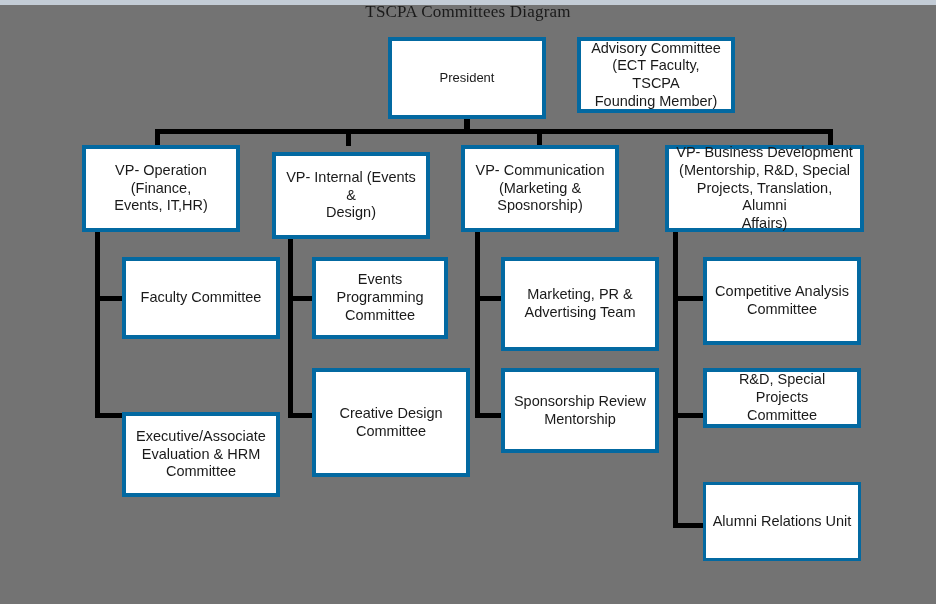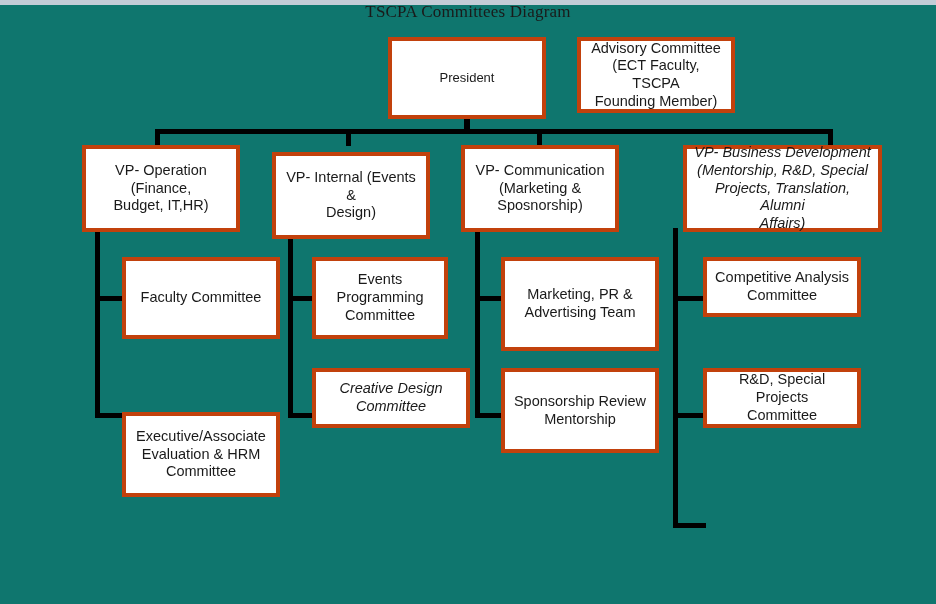--- a/index.html
+++ b/index.html
@@ -5,21 +5,21 @@
 <style>
   html, body {
     margin: 0;
     padding: 0;
     background: #ffffff;
   }
   #page {
     position: relative;
     width: 936px;
     height: 604px;
-    background: #0f766e;
+    background: #737373;
     overflow: hidden;
     font-family: "Liberation Sans", sans-serif;
   }
   .top-band {
     position: absolute;
     left: 0;
     top: 0;
     width: 936px;
     height: 5px;
     background: #c3ccd6;
@@ -42,21 +42,21 @@
     font-family: "Liberation Sans", sans-serif;
     font-size: 18px;
     color: #1a1a1a;
     white-space: nowrap;
   }
   
   .node {
     position: absolute;
     box-sizing: border-box;
     background: #ffffff;
-    border: 4px solid #c2410c;
+    border: 4px solid #0369a1;
     display: flex;
     align-items: center;
     justify-content: flex-start;
     text-align: center;
     color: #1a1a1a;
     font-family: "Liberation Sans", sans-serif;
     line-height: 1.22;
     padding: 16px 6px;
   }
   .node.thin { border-width: 3px; }
@@ -109,35 +109,35 @@
   </div>
 
   <div class="node f15" style="left:577px; top:37px; width:158px; height:76px;">
     <span class="node-text">Advisory Committee
 (ECT Faculty, TSCPA
 Founding Member)</span>
   </div>
 
   <div class="node f15" style="left:82px; top:145px; width:158px; height:87px;">
     <span class="node-text">VP- Operation (Finance,
-Budget, IT,HR)</span>
+Events, IT,HR)</span>
   </div>
 
   <div class="node f15" style="left:272px; top:152px; width:158px; height:87px;">
     <span class="node-text">VP- Internal (Events &amp;
 Design)</span>
   </div>
 
   <div class="node f15" style="left:461px; top:145px; width:158px; height:87px;">
     <span class="node-text">VP- Communication
 (Marketing &amp;
 Sposnorship)</span>
   </div>
 
-  <div class="node f15" style="left:683px; top:145px; width:199px; height:87px;font-style:italic;">
+  <div class="node f15" style="left:665px; top:145px; width:199px; height:87px;">
     <span class="node-text">VP- Business Development
 (Mentorship, R&amp;D, Special
 Projects, Translation, Alumni
 Affairs)</span>
   </div>
 
   <div class="node f15" style="left:122px; top:257px; width:158px; height:82px;">
     <span class="node-text">Faculty Committee</span>
   </div>
 
@@ -145,40 +145,43 @@
     <span class="node-text">Executive/Associate
 Evaluation &amp; HRM
 Committee</span>
   </div>
 
   <div class="node f15" style="left:312px; top:257px; width:136px; height:82px;">
     <span class="node-text">Events Programming
 Committee</span>
   </div>
 
-  <div class="node f15" style="left:312px; top:368px; width:158px; height:60px;font-style:italic;">
+  <div class="node f15" style="left:312px; top:368px; width:158px; height:109px;">
     <span class="node-text">Creative Design
 Committee</span>
   </div>
 
   <div class="node f15" style="left:501px; top:257px; width:158px; height:94px;">
     <span class="node-text">Marketing, PR &amp;
 Advertising Team</span>
   </div>
 
   <div class="node f15" style="left:501px; top:368px; width:158px; height:85px;">
     <span class="node-text">Sponsorship Review
 Mentorship</span>
   </div>
 
-  <div class="node f15" style="left:703px; top:257px; width:158px; height:60px;">
+  <div class="node f15" style="left:703px; top:257px; width:158px; height:88px;">
     <span class="node-text">Competitive Analysis
 Committee</span>
   </div>
 
   <div class="node f15" style="left:703px; top:368px; width:158px; height:60px;">
     <span class="node-text">R&amp;D, Special Projects
 Committee</span>
   </div>
 
+  <div class="node thin f15" style="left:703px; top:482px; width:158px; height:79px;">
+    <span class="node-text">Alumni Relations Unit</span>
+  </div>
 
 
 </div>
 
 </body></html>

